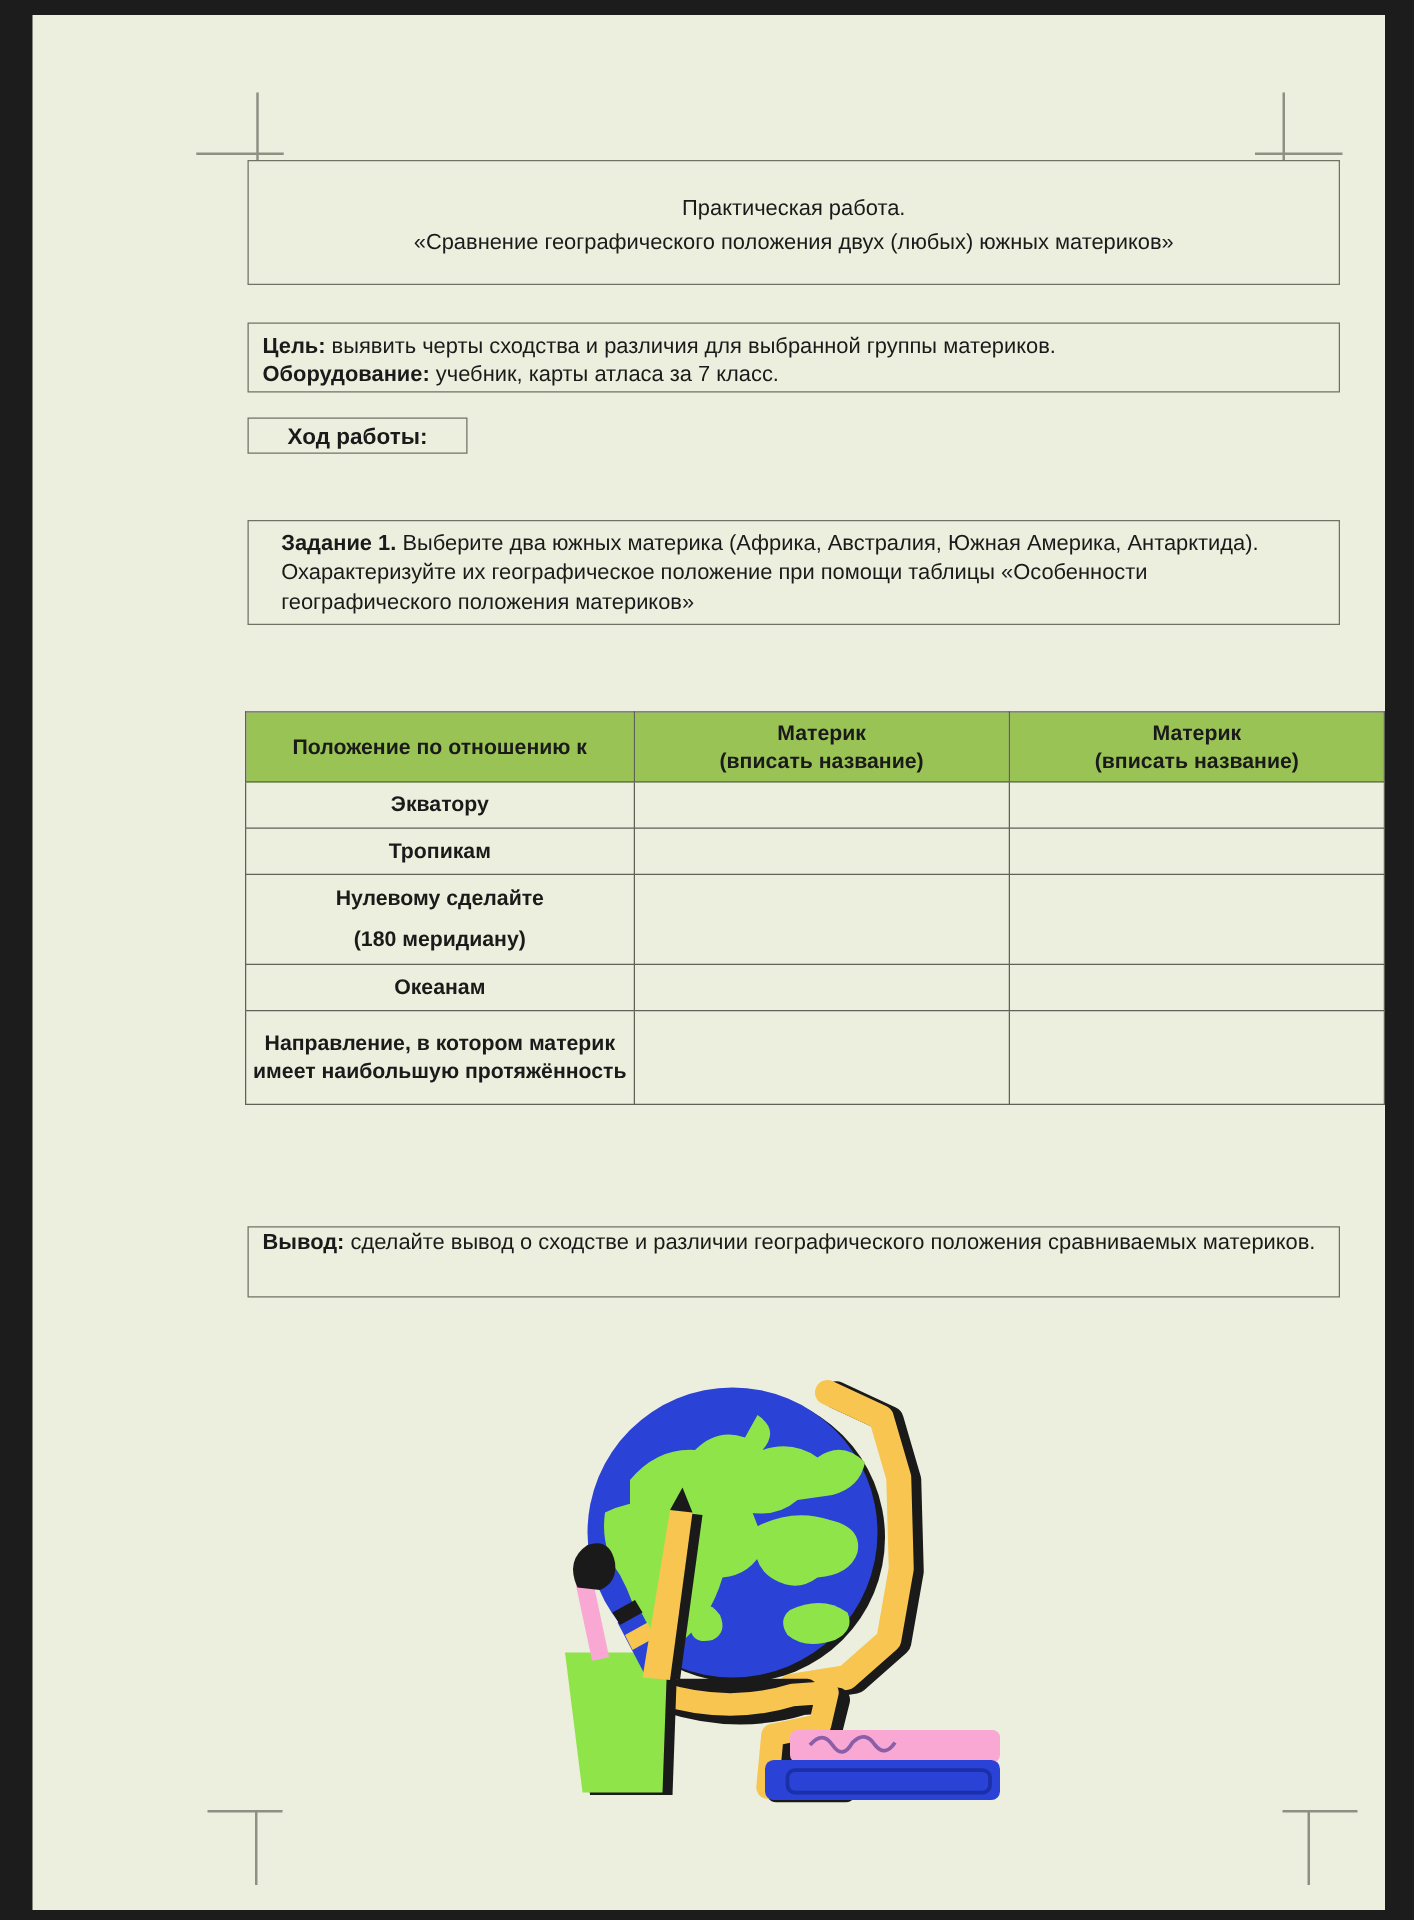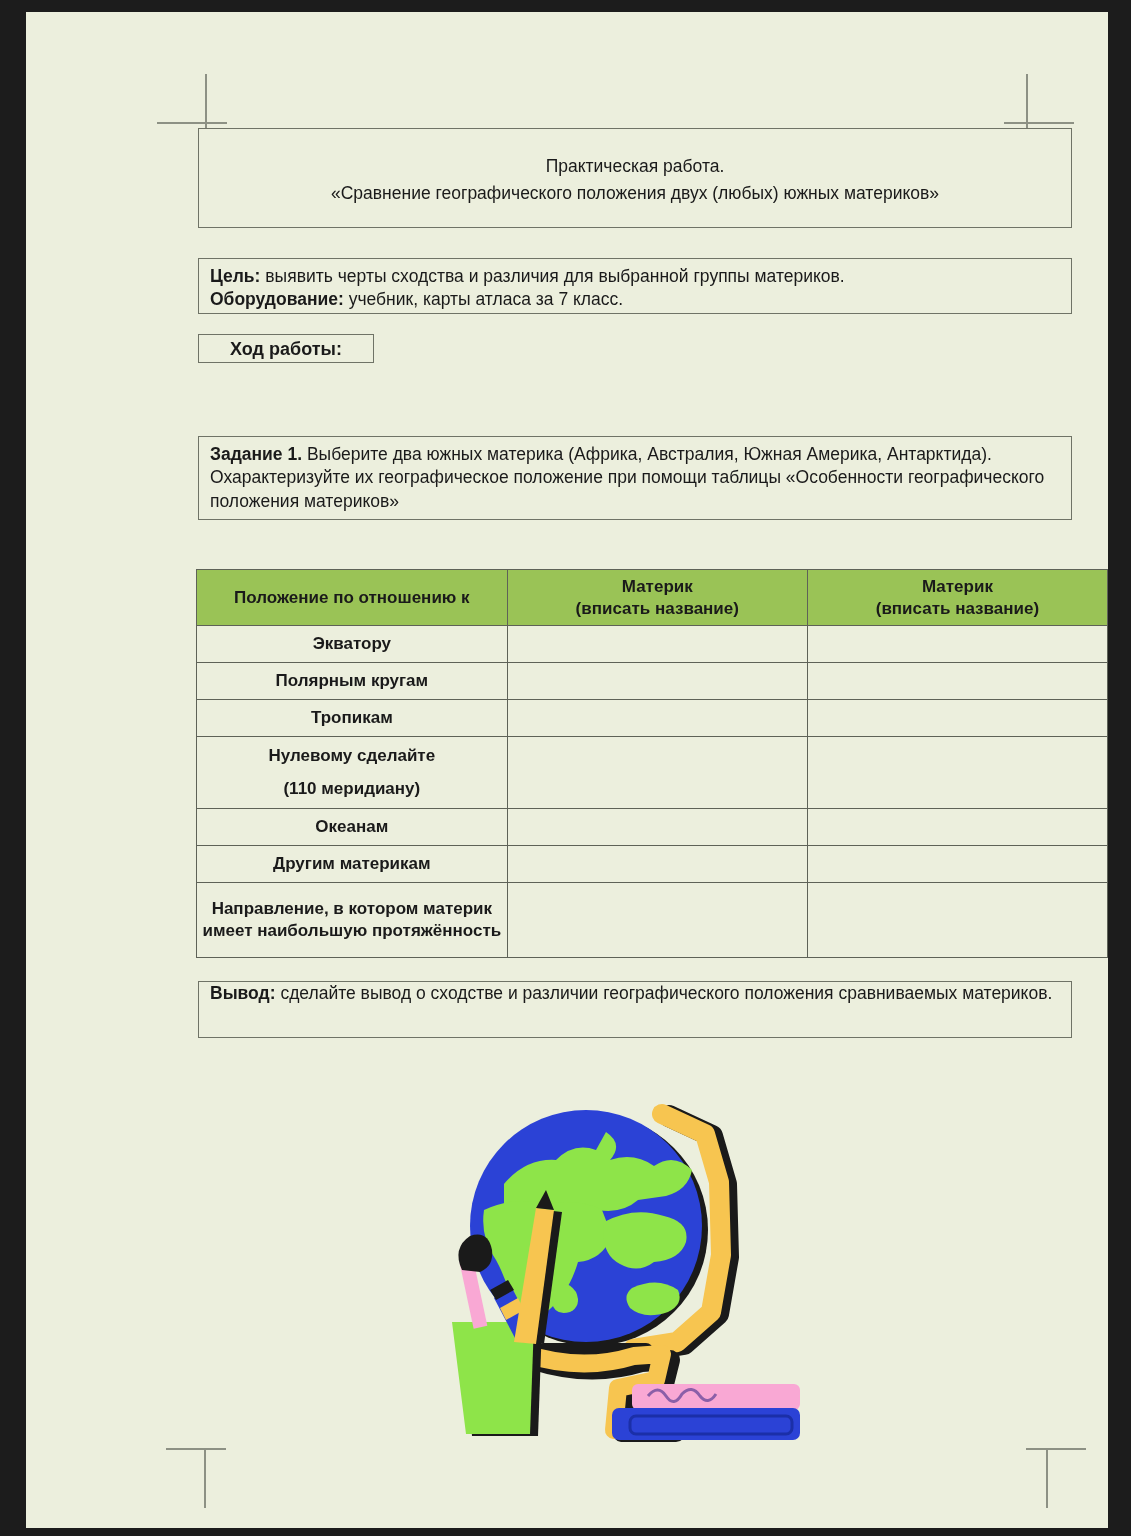--- a/index.html
+++ b/index.html
@@ -101,24 +101,24 @@
     width: 176px;
     height: 29px;
     padding: 3px 10px;
     text-align: center;
     font-weight: 700;
     font-size: 18px;
   }
 
   .box-task {
     left: 172px;
-    top: 424px;
+    top: 404px;
     width: 874px;
     height: 84px;
-    padding: 6px 11px;
+    padding: 6px 26px;
   }
 
   .box-conclusion {
     left: 172px;
     top: 969px;
     width: 874px;
     height: 57px;
     padding: 0 11px;
   }
 
@@ -221,44 +221,34 @@
           </th>
         </tr>
       </thead>
       <tbody>
         <tr>
           <td class="c1 lbl">Экватору</td>
           <td class="c2 blank"></td>
           <td class="c3 blank"></td>
         </tr>
         <tr>
-          <td class="c1 lbl">Полярным кругам</td>
-          <td class="c2 blank"></td>
-          <td class="c3 blank"></td>
-        </tr>
-        <tr>
           <td class="c1 lbl">Тропикам</td>
           <td class="c2 blank"></td>
           <td class="c3 blank"></td>
         </tr>
         <tr class="tall">
           <td class="c1 lbl">
             <div>Нулевому сделайте</div>
-            <div style="margin-top:10px">(110 меридиану)</div>
+            <div style="margin-top:10px">(180 меридиану)</div>
           </td>
           <td class="c2 blank"></td>
           <td class="c3 blank"></td>
         </tr>
         <tr>
           <td class="c1 lbl">Океанам</td>
-          <td class="c2 blank"></td>
-          <td class="c3 blank"></td>
-        </tr>
-        <tr>
-          <td class="c1 lbl">Другим материкам</td>
           <td class="c2 blank"></td>
           <td class="c3 blank"></td>
         </tr>
         <tr class="tall3">
           <td class="c1 lbl">Направление, в котором материк имеет наибольшую протяжённость</td>
           <td class="c2 blank"></td>
           <td class="c3 blank"></td>
         </tr>
       </tbody>
     </table>

